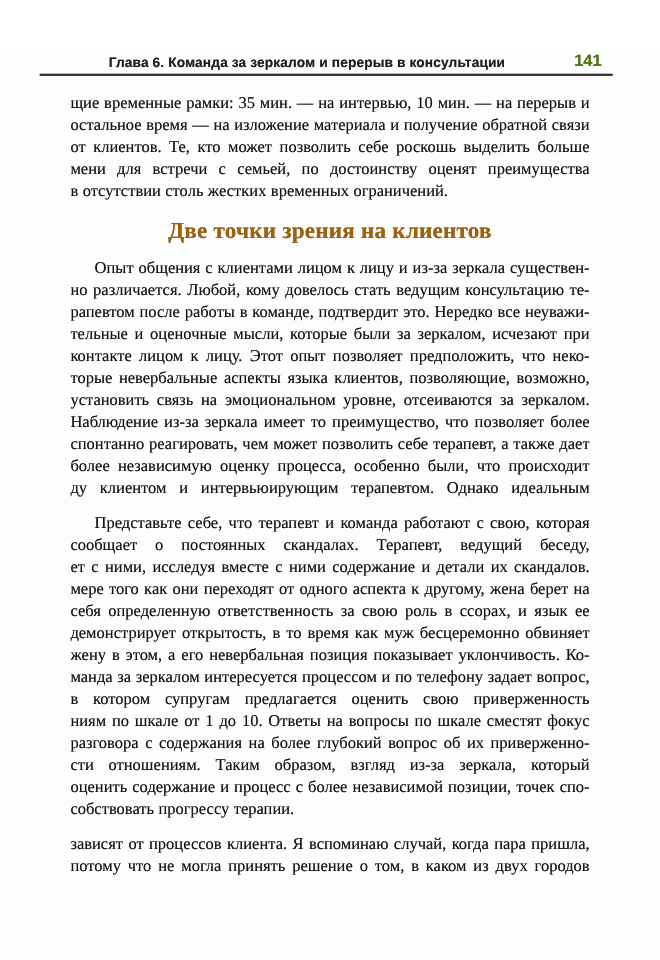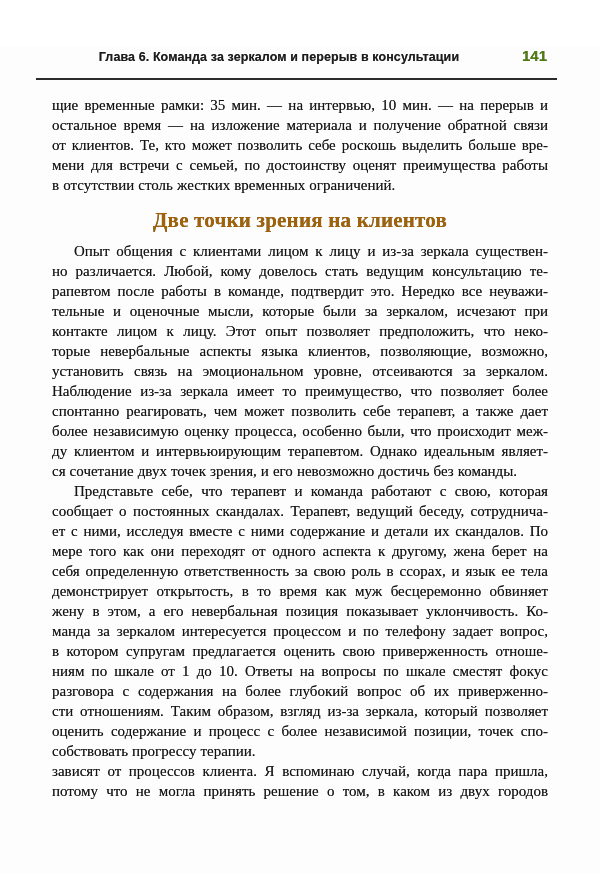--- a/index.html
+++ b/index.html
@@ -14,21 +14,21 @@
     background: #fdfdfd;
     font-family: "Liberation Serif", "DejaVu Serif", serif;
     color: #151515;
     text-shadow: 0 0 0.35px rgba(10,10,10,0.6); 
   }
   .running-head {
     display: flex;
     align-items: flex-end;
     margin: 47px 43px 0 36px;
     border-bottom: 2px solid #2c2c2c;
-    padding-bottom: 14px;
+    padding-bottom: 3px;
     font-family: "Liberation Sans", "DejaVu Sans", sans-serif;
   }
   .chapter-title {
     flex: 1;
     text-align: center;
     font-size: 12.5px;
     font-weight: bold;
     letter-spacing: 0.1px;
     color: #1d1d1d;
     white-space: nowrap;
@@ -36,21 +36,21 @@
   }
   .page-number {
     font-size: 15px;
     font-weight: bold;
     padding-right: 10px;
     color: #4d7c0f;
   }
   .page-body {
     margin: 15px 52px 0 52px; 
   }
-  .paragraph { margin: 0; }
+  .paragraph { margin: 12px; }
   .line {
     font-size: 15px;
     line-height: 20px;
     height: 20px;
     overflow: hidden;
     text-align: justify;
     text-align-last: justify;
     word-spacing: 0.02em;
   }
   .line.flush-left { text-align-last: left; }
@@ -90,21 +90,20 @@
         <div class="line">но различается. Любой, кому довелось стать ведущим консультацию те-</div>
         <div class="line">рапевтом после работы в команде, подтвердит это. Нередко все неуважи-</div>
         <div class="line">тельные и оценочные мысли, которые были за зеркалом, исчезают при</div>
         <div class="line">контакте лицом к лицу. Этот опыт позволяет предположить, что неко-</div>
         <div class="line">торые невербальные аспекты языка клиентов, позволяющие, возможно,</div>
         <div class="line">установить связь на эмоциональном уровне, отсеиваются за зеркалом.</div>
         <div class="line">Наблюдение из-за зеркала имеет то преимущество, что позволяет более</div>
         <div class="line">спонтанно реагировать, чем может позволить себе терапевт, а также дает</div>
         <div class="line">более независимую оценку процесса, особенно были, что происходит меж-</div>
         <div class="line">ду клиентом и интервьюирующим терапевтом. Однако идеальным являет-</div>
-        <div class="line flush-left">ся сочетание двух точек зрения, и его невозможно достичь без команды.</div>
       </div>
       <div class="paragraph">
         <div class="line indent-first">Представьте себе, что терапевт и команда работают с свою, которая</div>
         <div class="line">сообщает о постоянных скандалах. Терапевт, ведущий беседу, сотруднича-</div>
         <div class="line">ет с ними, исследуя вместе с ними содержание и детали их скандалов. По</div>
         <div class="line">мере того как они переходят от одного аспекта к другому, жена берет на</div>
         <div class="line">себя определенную ответственность за свою роль в ссорах, и язык ее тела</div>
         <div class="line">демонстрирует открытость, в то время как муж бесцеремонно обвиняет</div>
         <div class="line">жену в этом, а его невербальная позиция показывает уклончивость. Ко-</div>
         <div class="line">манда за зеркалом интересуется процессом и по телефону задает вопрос,</div>

